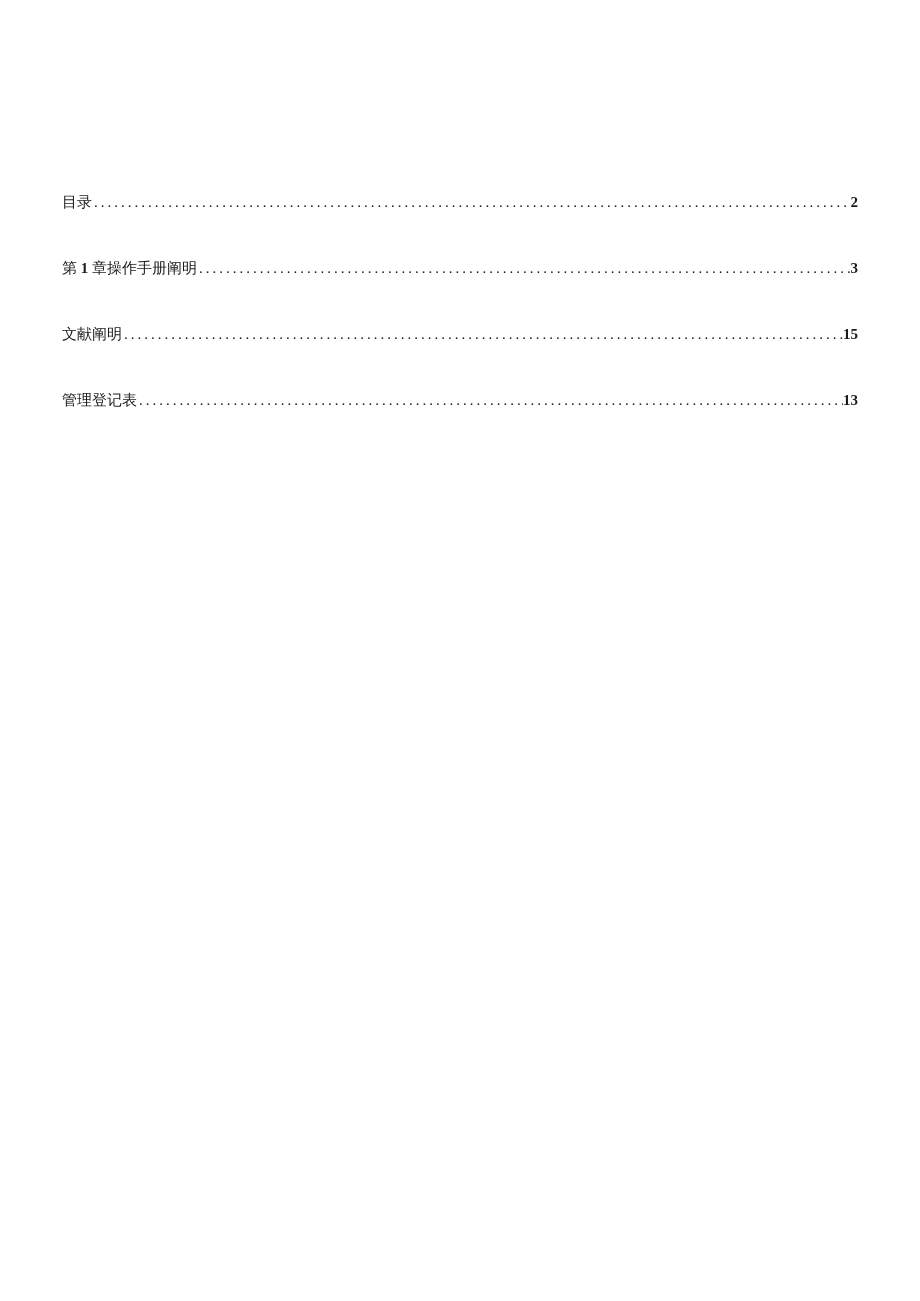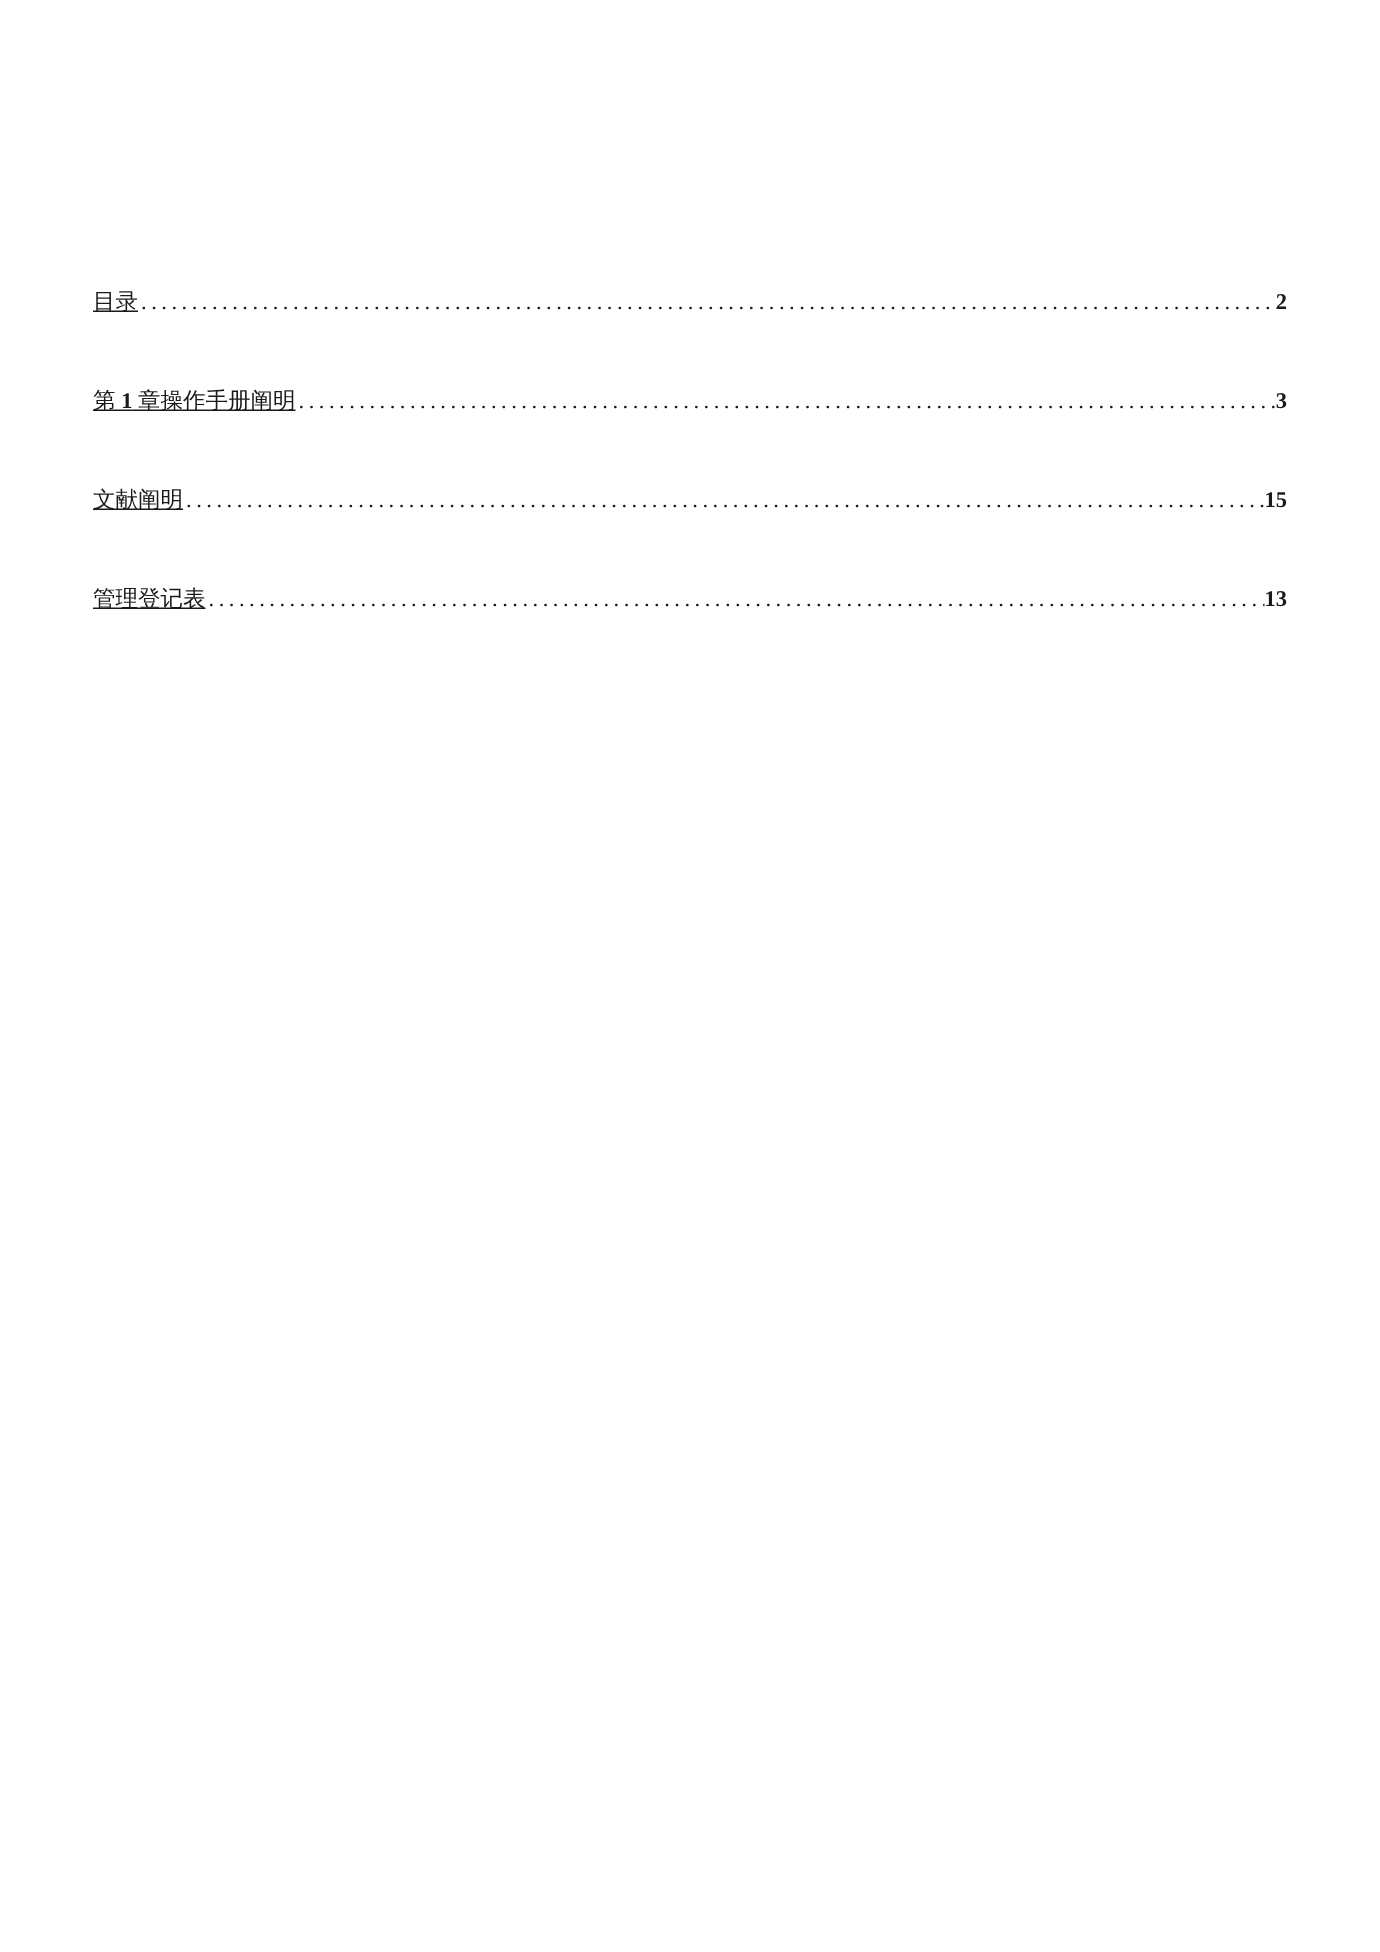--- a/index.html
+++ b/index.html
@@ -20,21 +20,20 @@
     .toc-entry {
       display: flex;
       align-items: baseline;
       margin-bottom: 42px;
       font-size: 15px;
       line-height: 1.6;
     }
     .toc-title {
       white-space: nowrap;
       color: #1a1a1a;
-      text-decoration: underline;
     }
     .toc-title .bold {
       font-weight: bold;
     }
     .toc-leader {
       flex: 1;
       overflow: hidden;
       white-space: nowrap;
       letter-spacing: 3px;
       color: #1a1a1a;

